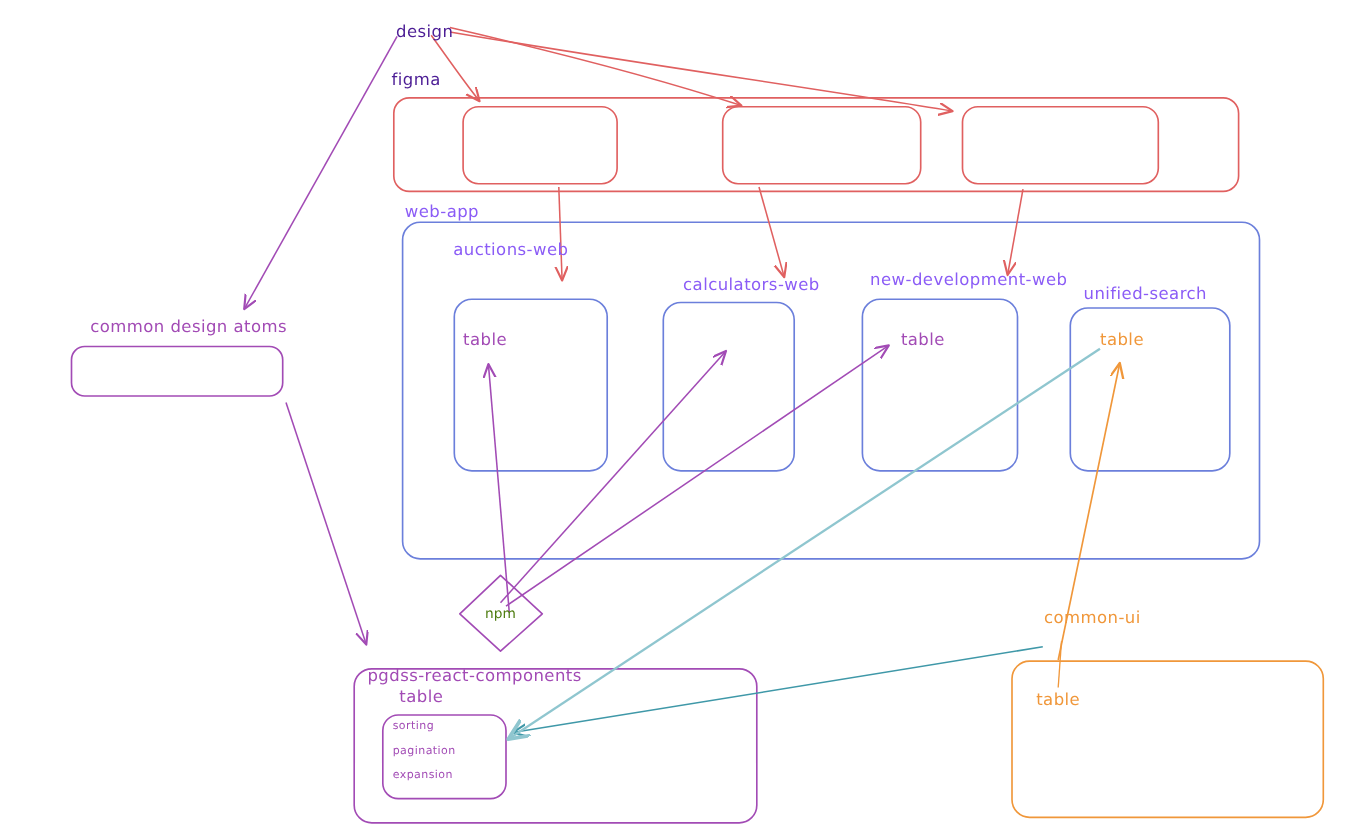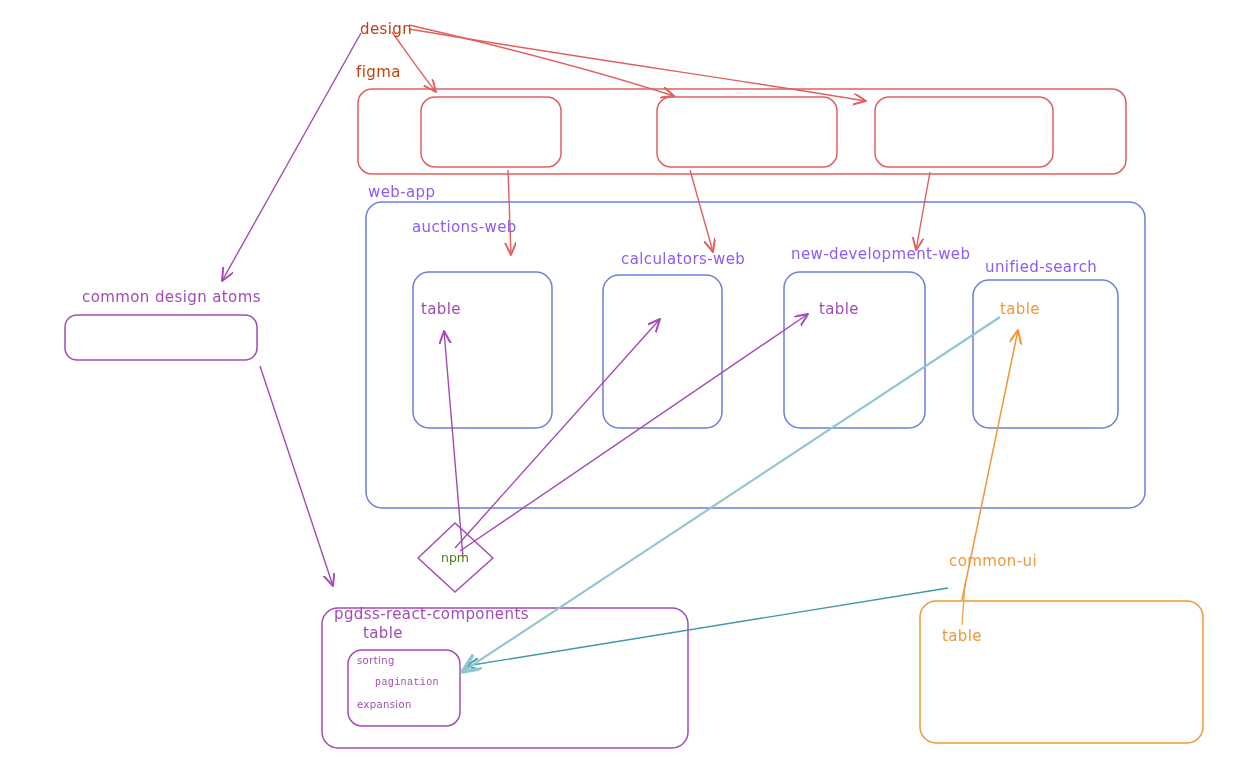--- a/index.html
+++ b/index.html
@@ -2,21 +2,21 @@
 <html><head>
 <meta charset="utf-8">
 <style>
   html,body{margin:0;padding:0;background:#ffffff;}
   body{width:1239px;height:764px;position:relative;overflow:hidden;
        font-family:"DejaVu Sans","Liberation Sans",sans-serif;}
   #stage{position:absolute;left:0;top:0;width:1239px;height:764px;}
   svg.layer{position:absolute;left:0;top:0;width:1239px;height:764px;}
   .lbl{position:absolute;white-space:nowrap;font-size:15px;letter-spacing:.4px;}
   .lbl.sm{font-size:10px;}
-  .red{color:#c2410c;}
+  .red{color:#4c1d95;}
   .blue{color:#8b5cf6;}
   .purple{color:#a24bb5;}
   .orange{color:#f0973a;}
   .npmlbl{font-size:12.5px;color:#4d7c0f;}
 </style>
 </head>
 <body>
 
 <div id="stage">
 
@@ -163,20 +163,20 @@
 
 <div class="lbl orange" style="left:1000px;top:300px;">table</div>
 
 <div class="npmlbl" style="position:absolute;left:441px;top:550px;">npm</div>
 
 <div class="lbl purple" style="left:334px;top:605px;">pgdss-react-components</div>
 
 <div class="lbl purple" style="left:363px;top:624px;">table</div>
 
 <div class="lbl sm purple" style="left:357px;top:655px;">sorting</div>
-<div class="lbl sm purple" style="left:375px;top:677px;font-family:Liberation Mono, monospace;">pagination</div>
+<div class="lbl sm purple" style="left:357px;top:677px;">pagination</div>
 <div class="lbl sm purple" style="left:357px;top:699px;">expansion</div>
 
 <div class="lbl orange" style="left:949px;top:552px;">common-ui</div>
 
 <div class="lbl orange" style="left:942px;top:627px;">table</div>
 
 </div>
 
 </body></html>

